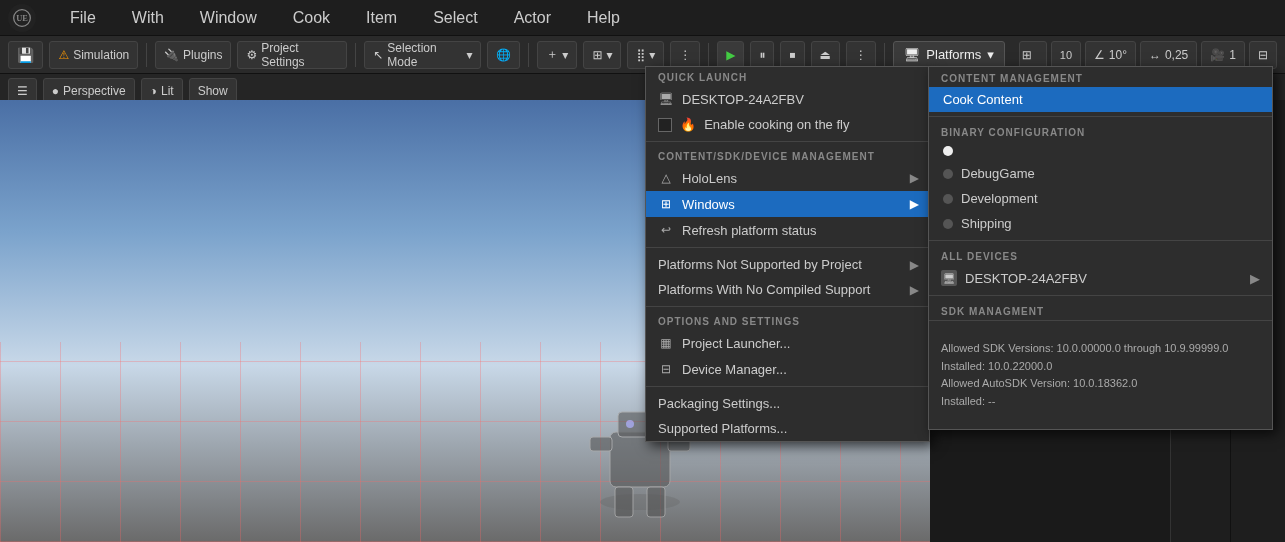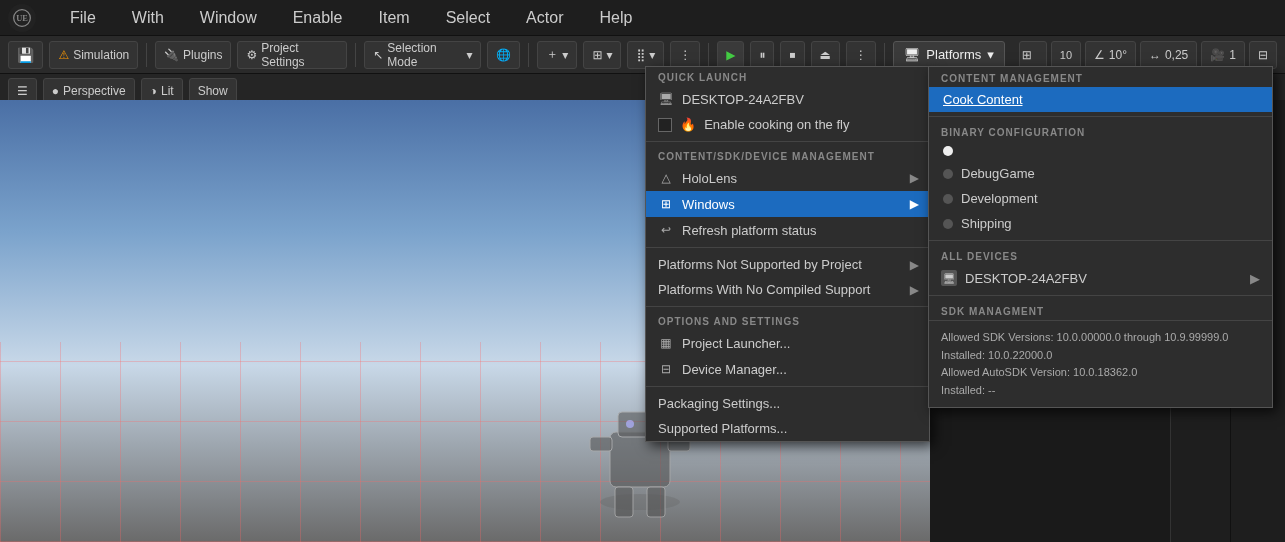--- a/index.html
+++ b/index.html
@@ -246,33 +246,32 @@
     }
     .sub-dropdown .dropdown-section-header {
       padding: 6px 12px 3px;
     }
     .sub-dropdown .dropdown-item {
       padding: 5px 14px;
     }
     .sub-dropdown .dropdown-item.active {
       background: #1c6bbf;
       color: #fff;
-      text-decoration: underline;
     }
     .sub-item-dot {
       width: 10px; height: 10px;
       border-radius: 50%;
       background: #555;
       flex-shrink: 0;
     }
     .sub-item-dot.active-dot { background: #eee; }
 
     
     .sdk-section {
-      padding: 8px 12px;
+      padding: 19px 12px;
       font-size: 11px;
       color: #aaa;
       line-height: 1.6;
       border-top: 1px solid #444;
     }
     .device-row {
       display: flex;
       align-items: center;
       justify-content: space-between;
       padding: 5px 12px;
@@ -298,21 +297,21 @@
 <div class="menu-bar">
   <div class="ue-logo">
     <svg viewBox="0 0 24 24" fill="none">
       <circle cx="12" cy="12" r="10" stroke="#888" stroke-width="1.5"></circle>
       <text x="12" y="16" text-anchor="middle" fill="#888" font-size="10" font-family="serif" font-weight="bold">UE</text>
     </svg>
   </div>
   <span class="menu-item">File</span>
   <span class="menu-item">With</span>
   <span class="menu-item">Window</span>
-  <span class="menu-item">Enable</span>
+  <span class="menu-item">Cook</span>
   <span class="menu-item">Item</span>
   <span class="menu-item">Select</span>
   <span class="menu-item">Actor</span>
   <span class="menu-item">Help</span>
 </div>
 
 <div class="toolbar">
 
   <div class="toolbar-btn">
     <span class="icon">💾</span>

